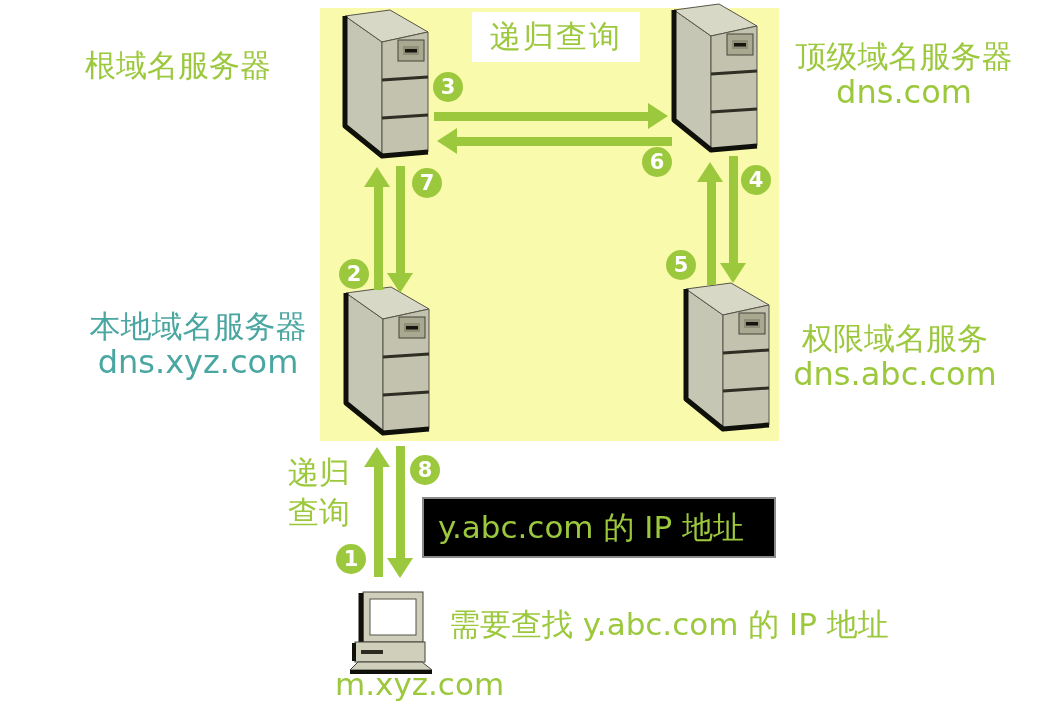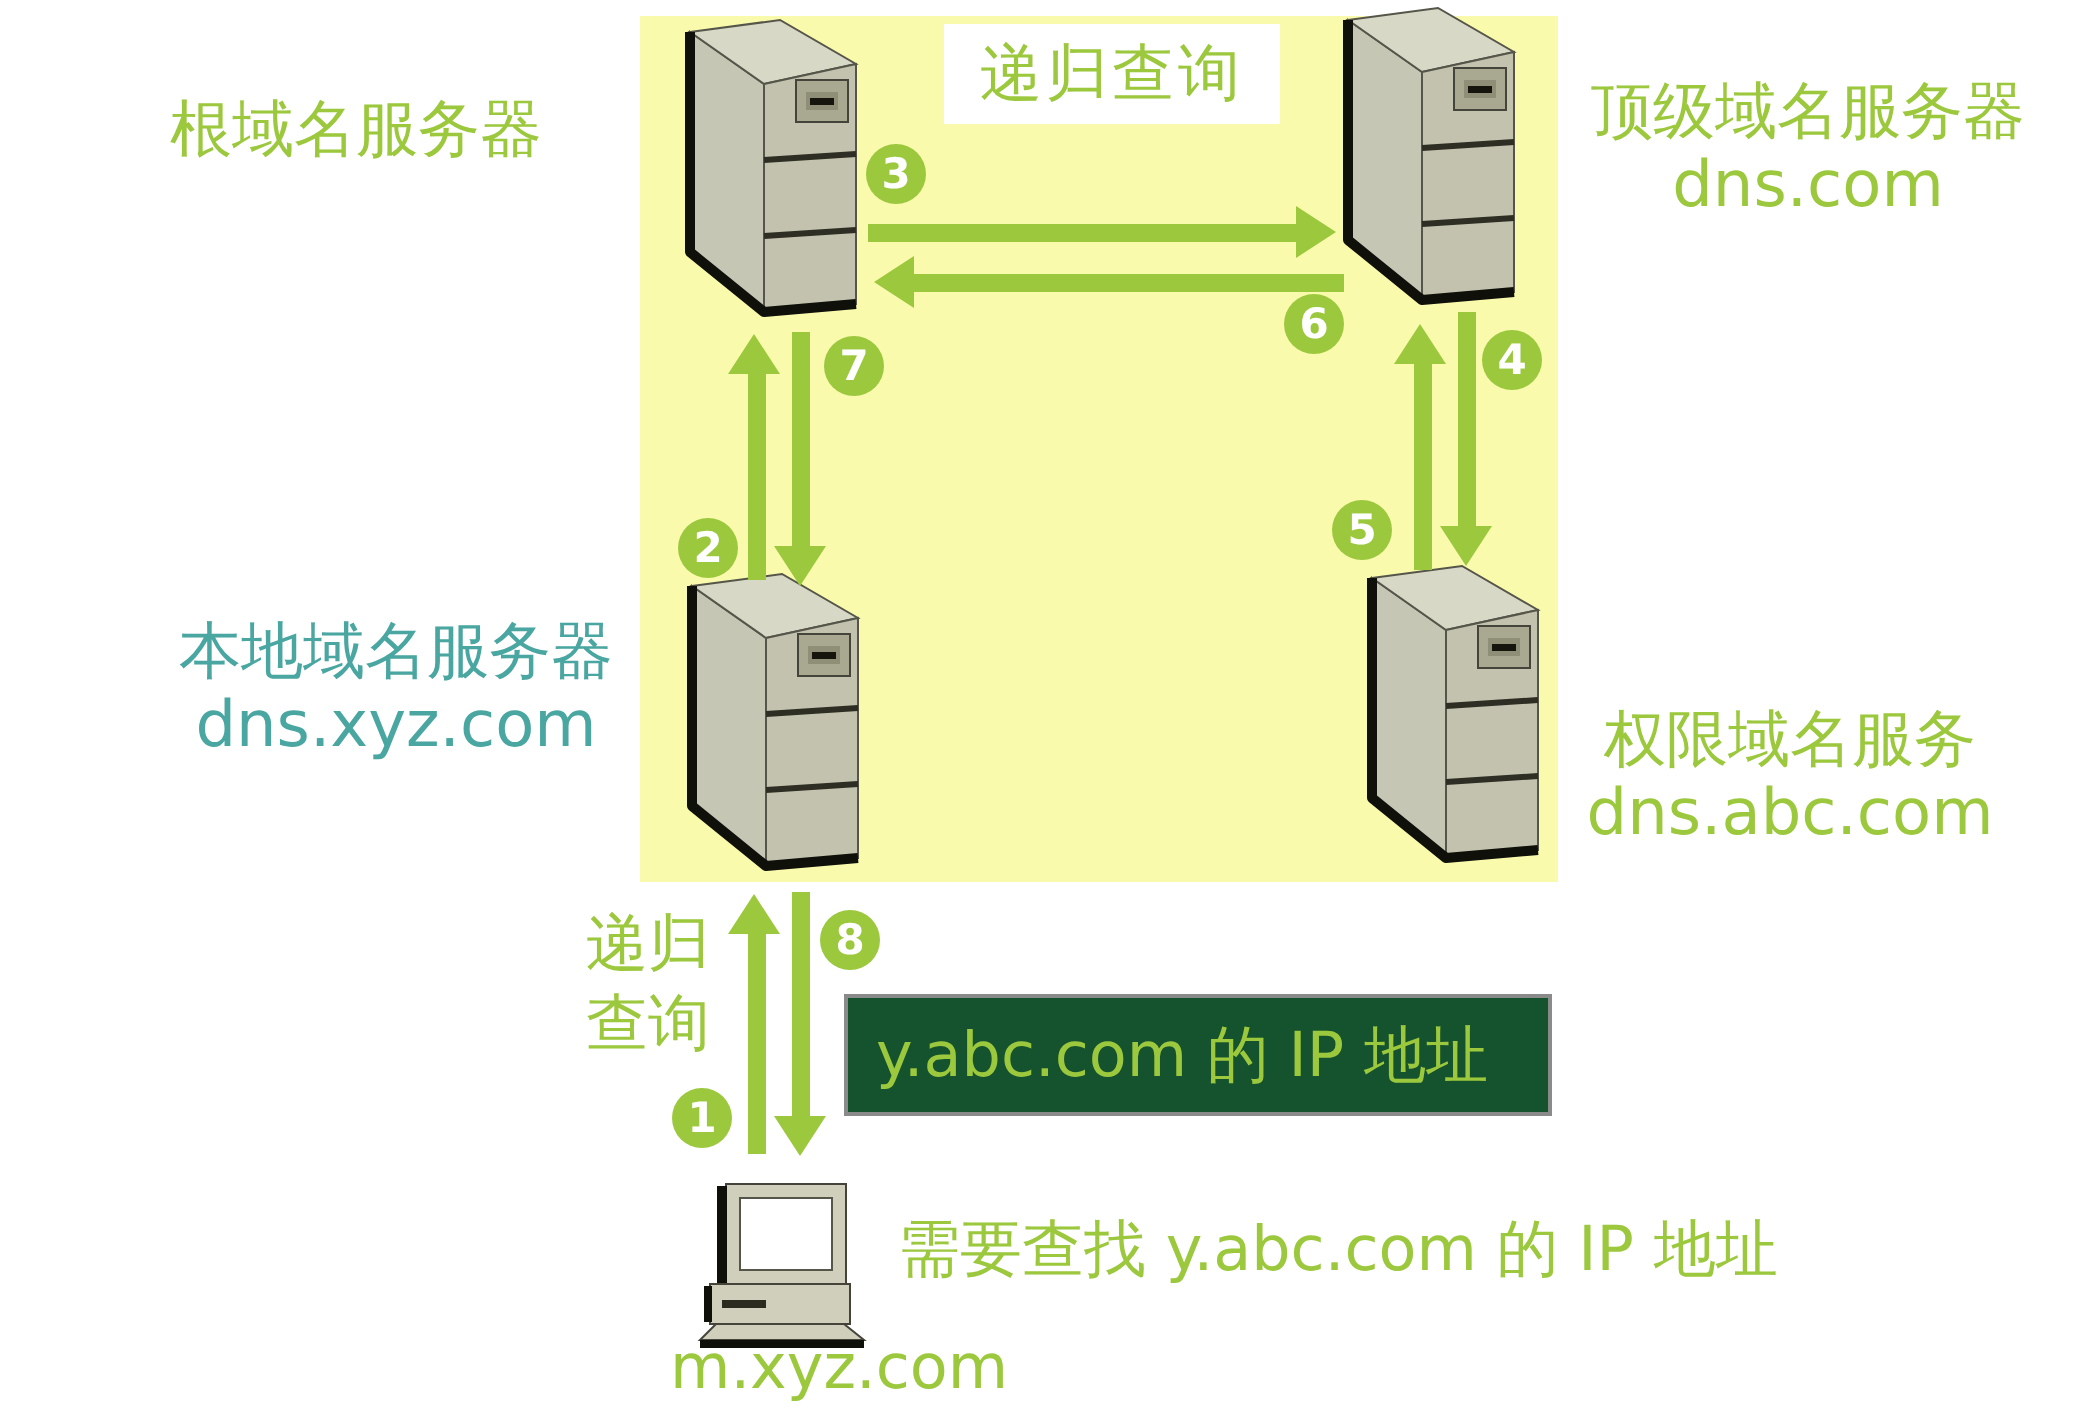--- a/index.html
+++ b/index.html
@@ -19,24 +19,24 @@
   .title-box{
     left:472px;top:12px;width:168px;height:50px;background:#ffffff;
     display:flex;align-items:center;justify-content:center;
   }
   .title-text{color:var(--green);font-size:31px;letter-spacing:2px;white-space:nowrap;}
   .lbl{color:var(--green);font-size:31px;line-height:36px;white-space:nowrap;}
   .lbl.teal{color:var(--teal);}
   .lbl .sub{font-size:32px;}
   .center{text-align:center;}
   .right{}
-  .side-query{left:283px;top:452px;width:72px;text-align:right;color:var(--green);
+  .side-query{left:283px;top:452px;width:72px;text-align:center;color:var(--green);
     font-size:31px;line-height:40px;}
   .answer-box{
-    left:422px;top:497px;width:354px;height:61px;background:#14532d;
+    left:422px;top:497px;width:354px;height:61px;background:#000000;
     border:2px solid #8a8a8a;box-sizing:border-box;
     display:flex;align-items:center;padding-left:14px;
     color:var(--green);font-size:31px;white-space:nowrap;
   }
   .caption{left:449px;top:604px;color:var(--green);font-size:31px;white-space:nowrap;}
   .client-name{left:316px;top:666px;color:var(--green);font-size:31px;white-space:nowrap;margin-left:19px;}
   
   .vline{position:absolute;width:9px;background:var(--green);}
   .hline{position:absolute;height:9px;background:var(--green);}
   .head{position:absolute;width:0;height:0;}
@@ -112,21 +112,21 @@
   <div class="abs lbl center" style="left:778px;top:38px;width:252px;">
     <div>顶级域名服务器</div>
     <div class="sub">dns.com</div>
   </div>
 
   <div class="abs lbl teal center" style="left:72px;top:308px;width:252px;">
     <div>本地域名服务器</div>
     <div class="sub">dns.xyz.com</div>
   </div>
 
-  <div class="abs lbl center" style="left:770px;top:320px;width:250px;margin-top:32px;">
+  <div class="abs lbl center" style="left:770px;top:320px;width:250px;">
     <div>权限域名服务</div>
     <div class="sub">dns.abc.com</div>
   </div>
 
   <div>
     <div class="hline" style="left:434px;top:112px;width:216px;"></div>
     <div class="head head-right" style="left:648px;top:103px;"></div>
   </div>
   <div>
     <div class="head head-left" style="left:437px;top:128px;"></div>

